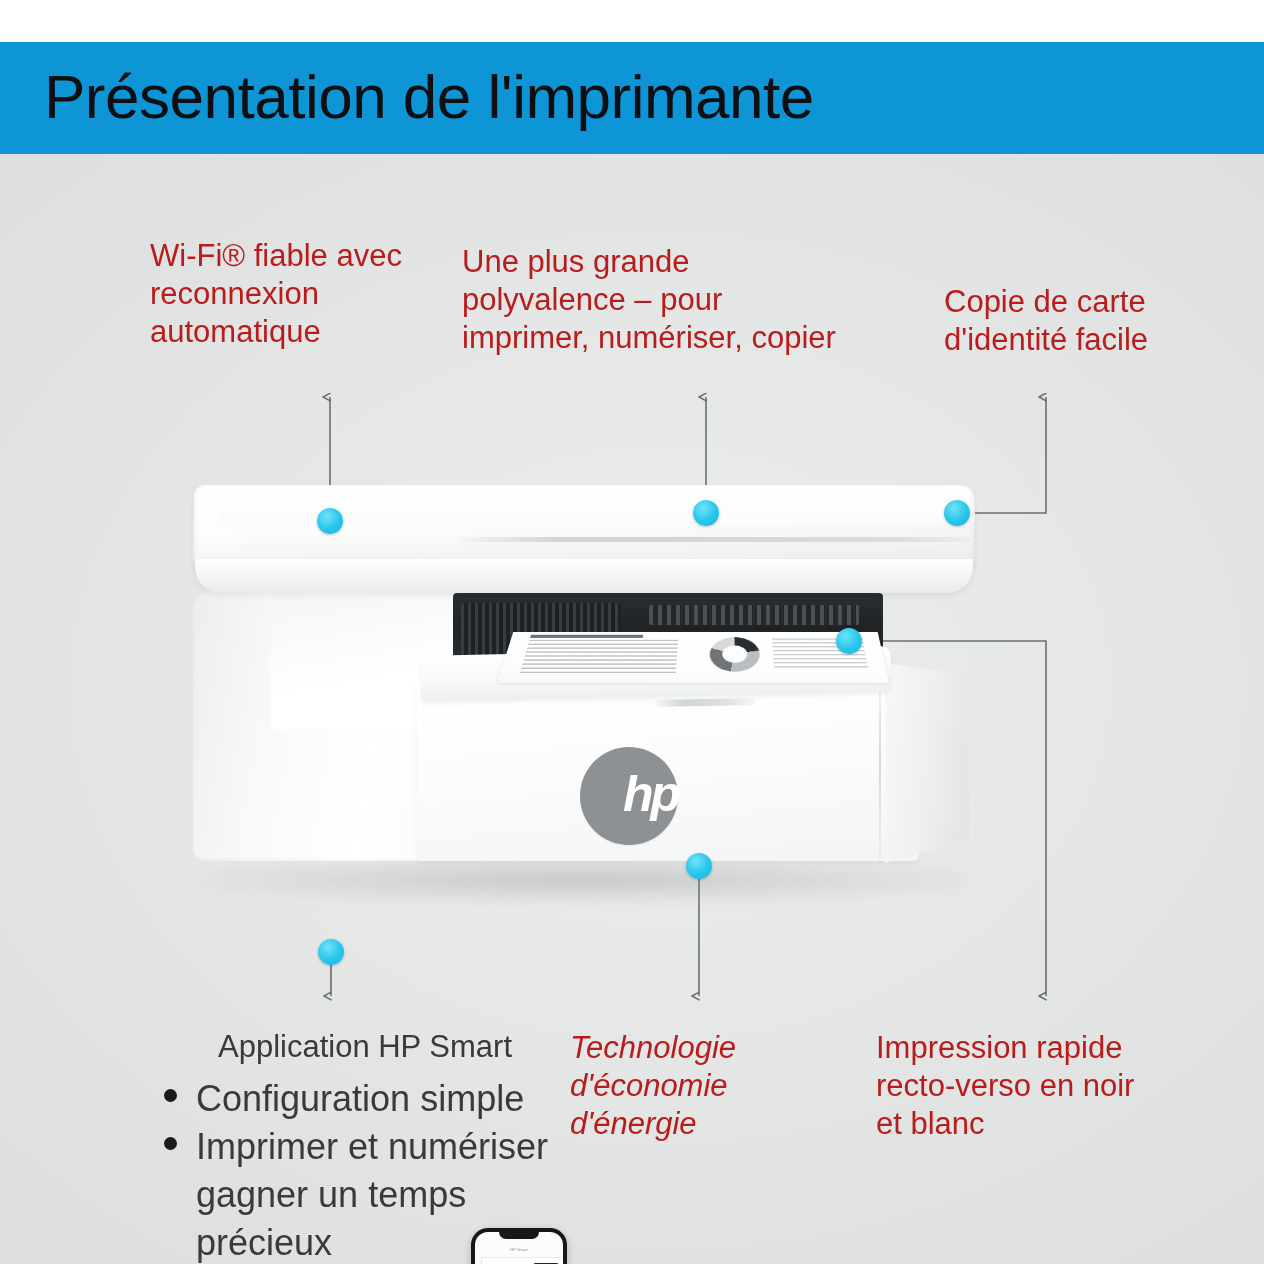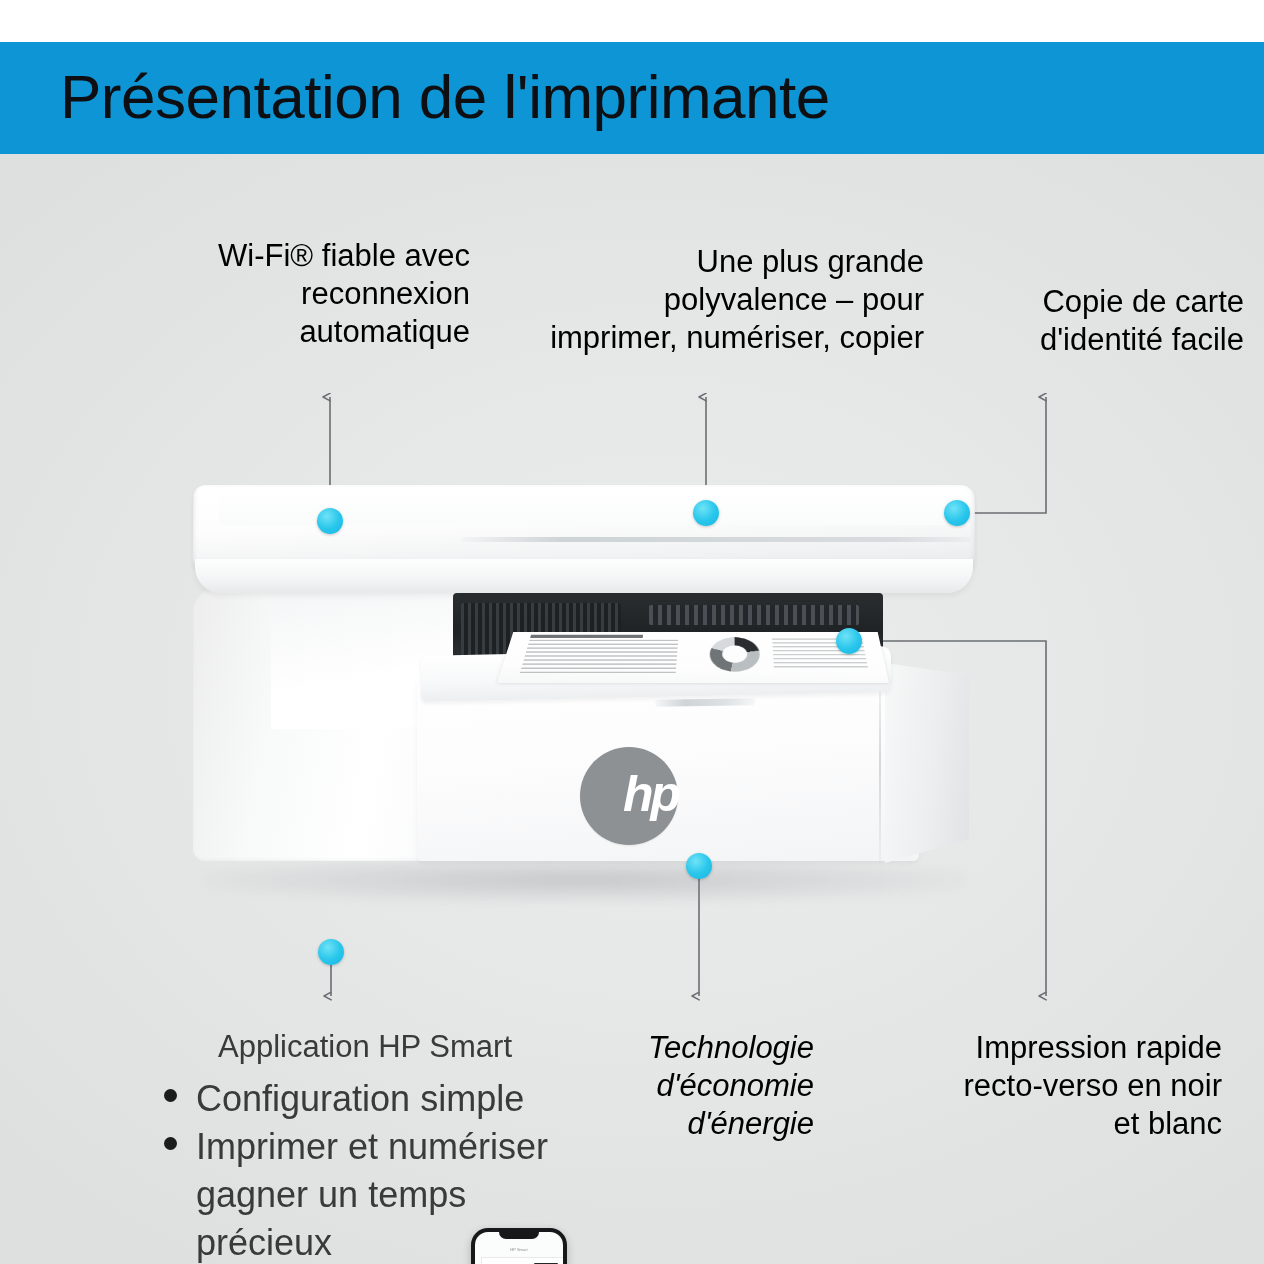--- a/index.html
+++ b/index.html
@@ -39,30 +39,29 @@
     position: absolute;
     left: 44px;
     top: 50%;
     transform: translateY(-52%);
     font-size: 62px;
     font-weight: 400;
     color: #0d0f12;
     letter-spacing: -0.5px;
     white-space: nowrap;
     line-height: 1;
-    margin-left: 16px;
   }
 
   
   .callout {
     position: absolute;
-    color: #000000;
+    color: #b91c1c;
     font-size: 31px;
     line-height: 1.22;
-    text-align: right;
+    text-align: left;
     white-space: pre-line;
   }
   .callout.c-wifi   { left: 150px;  top: 237px; width: 320px; }
   .callout.c-versa  { left: 462px;  top: 243px; width: 462px; }
   .callout.c-idcard { left: 944px;  top: 283px; width: 300px; }
   .callout.c-energy { left: 570px;  top: 1029px; width: 244px; font-style: italic; }
   .callout.c-duplex { left: 876px;  top: 1029px; width: 346px; }
 
   .callout-block {
     position: absolute;

